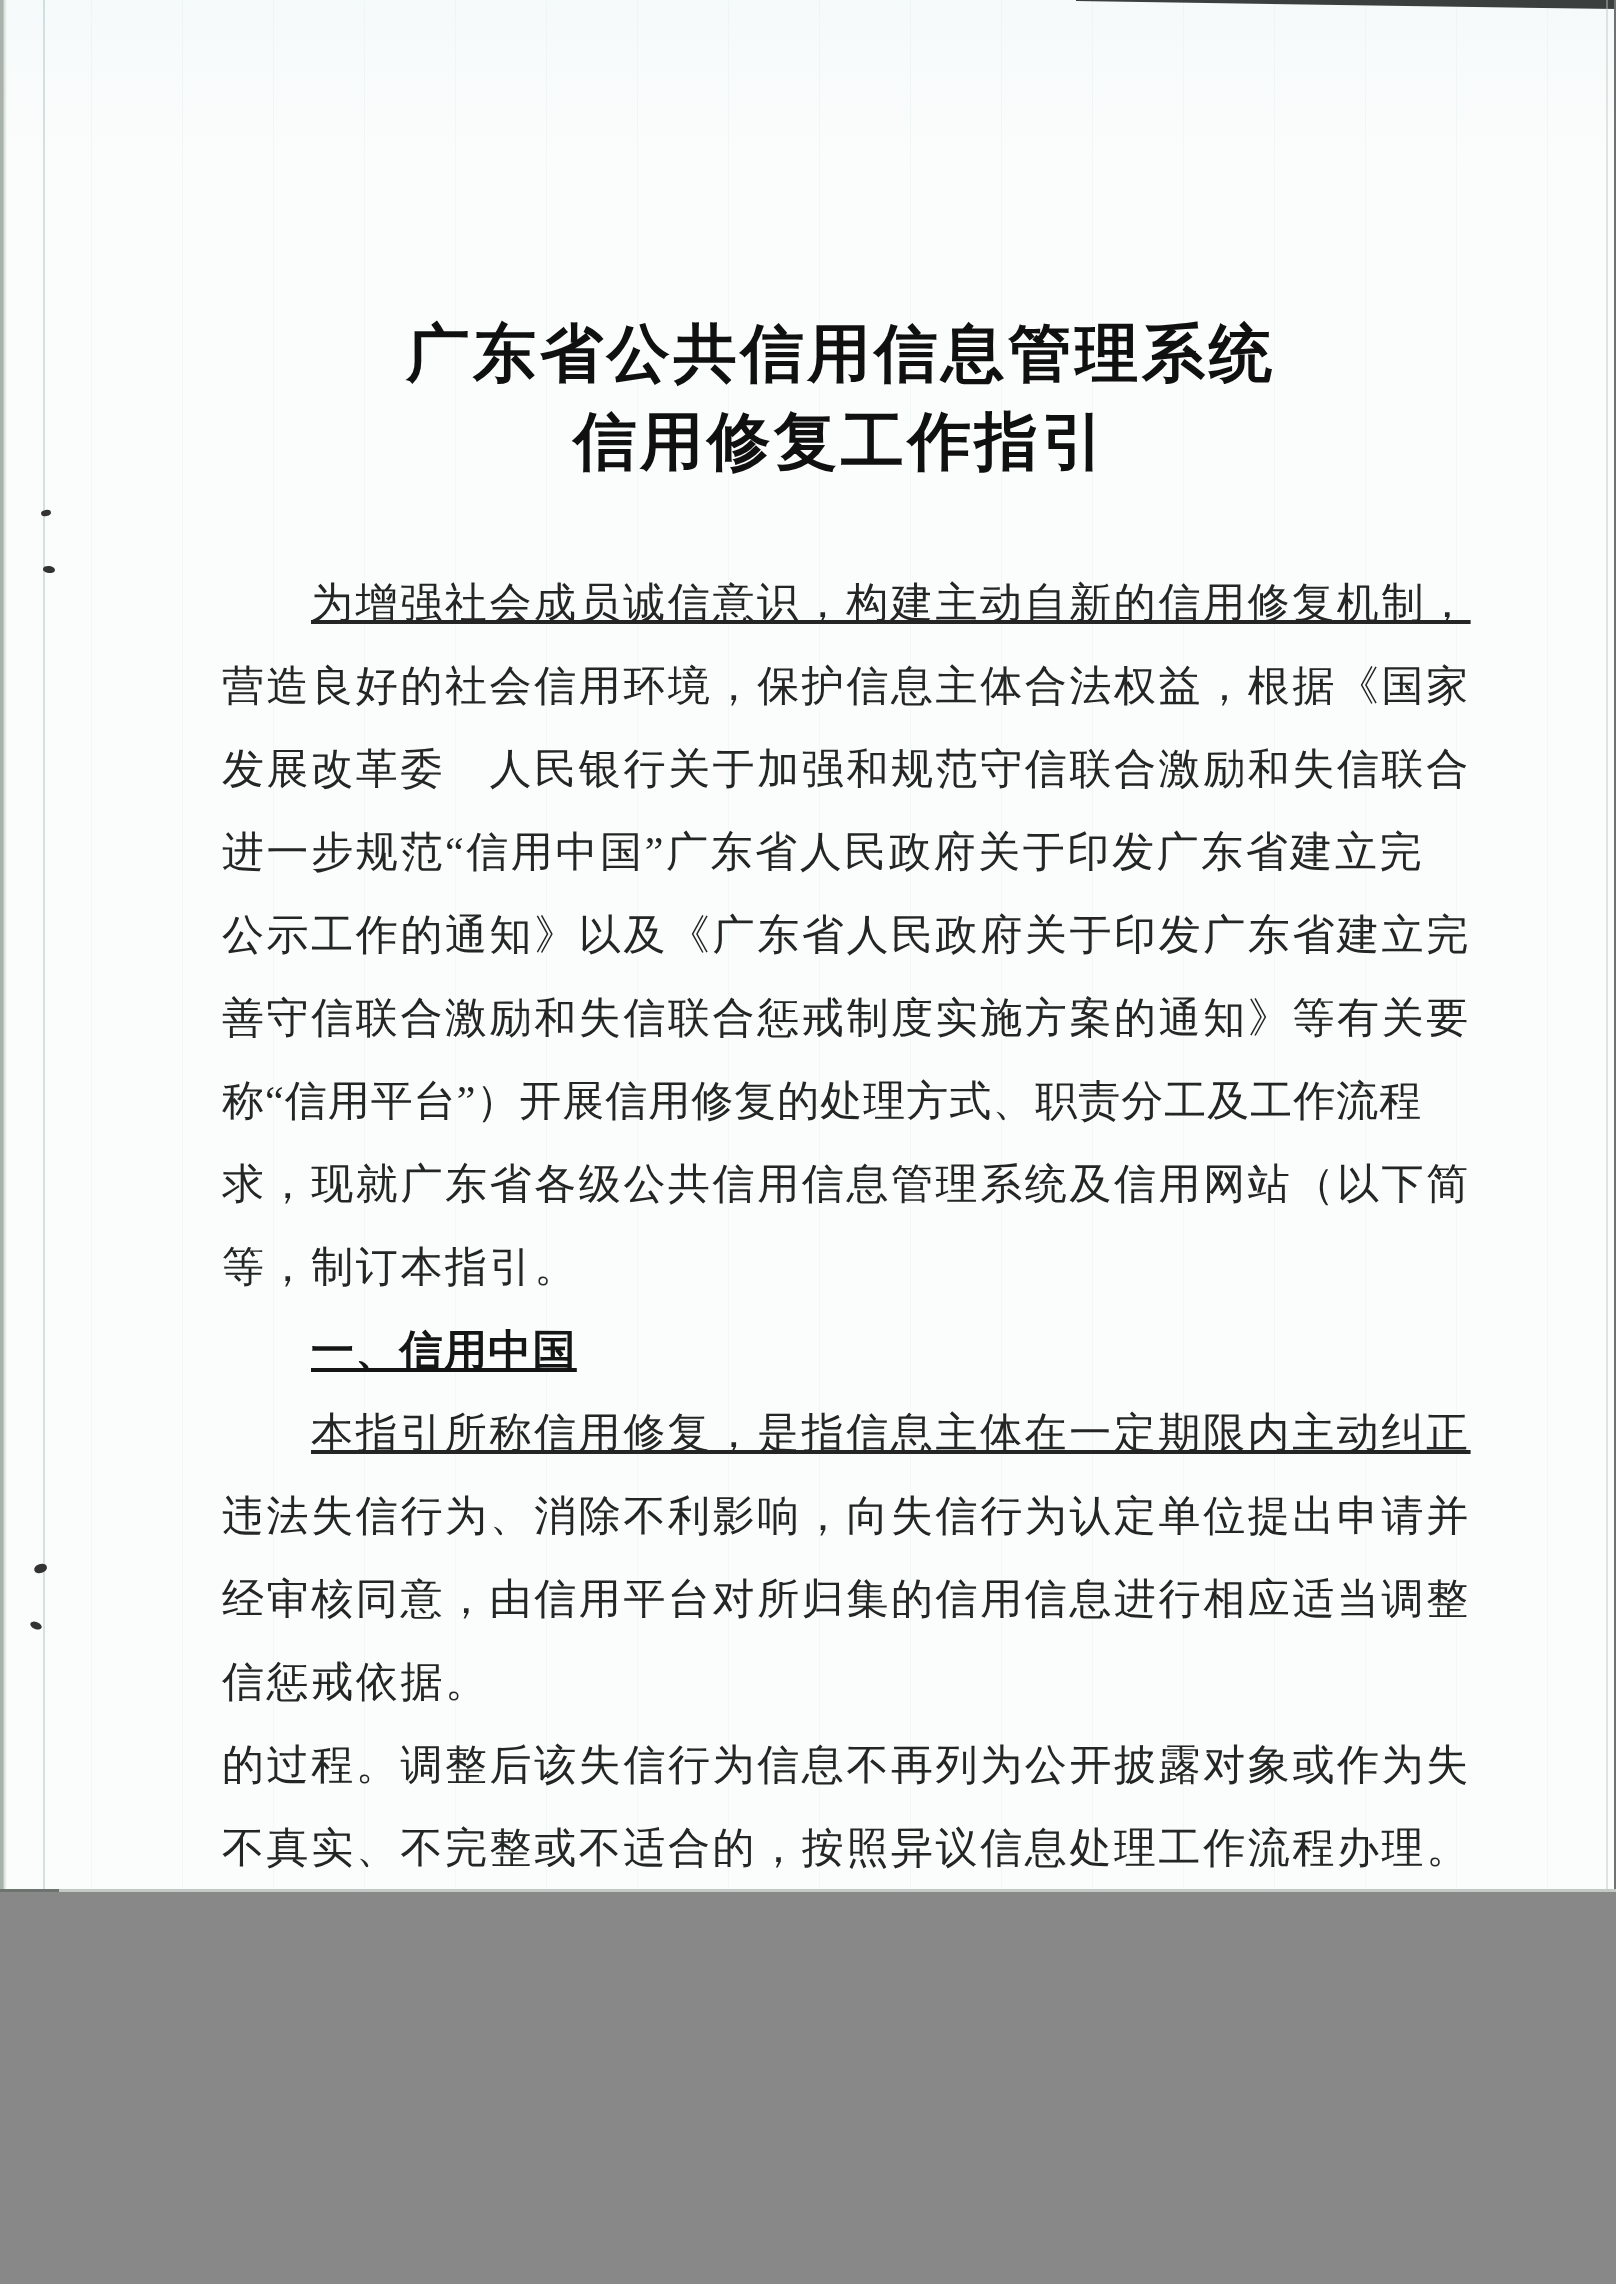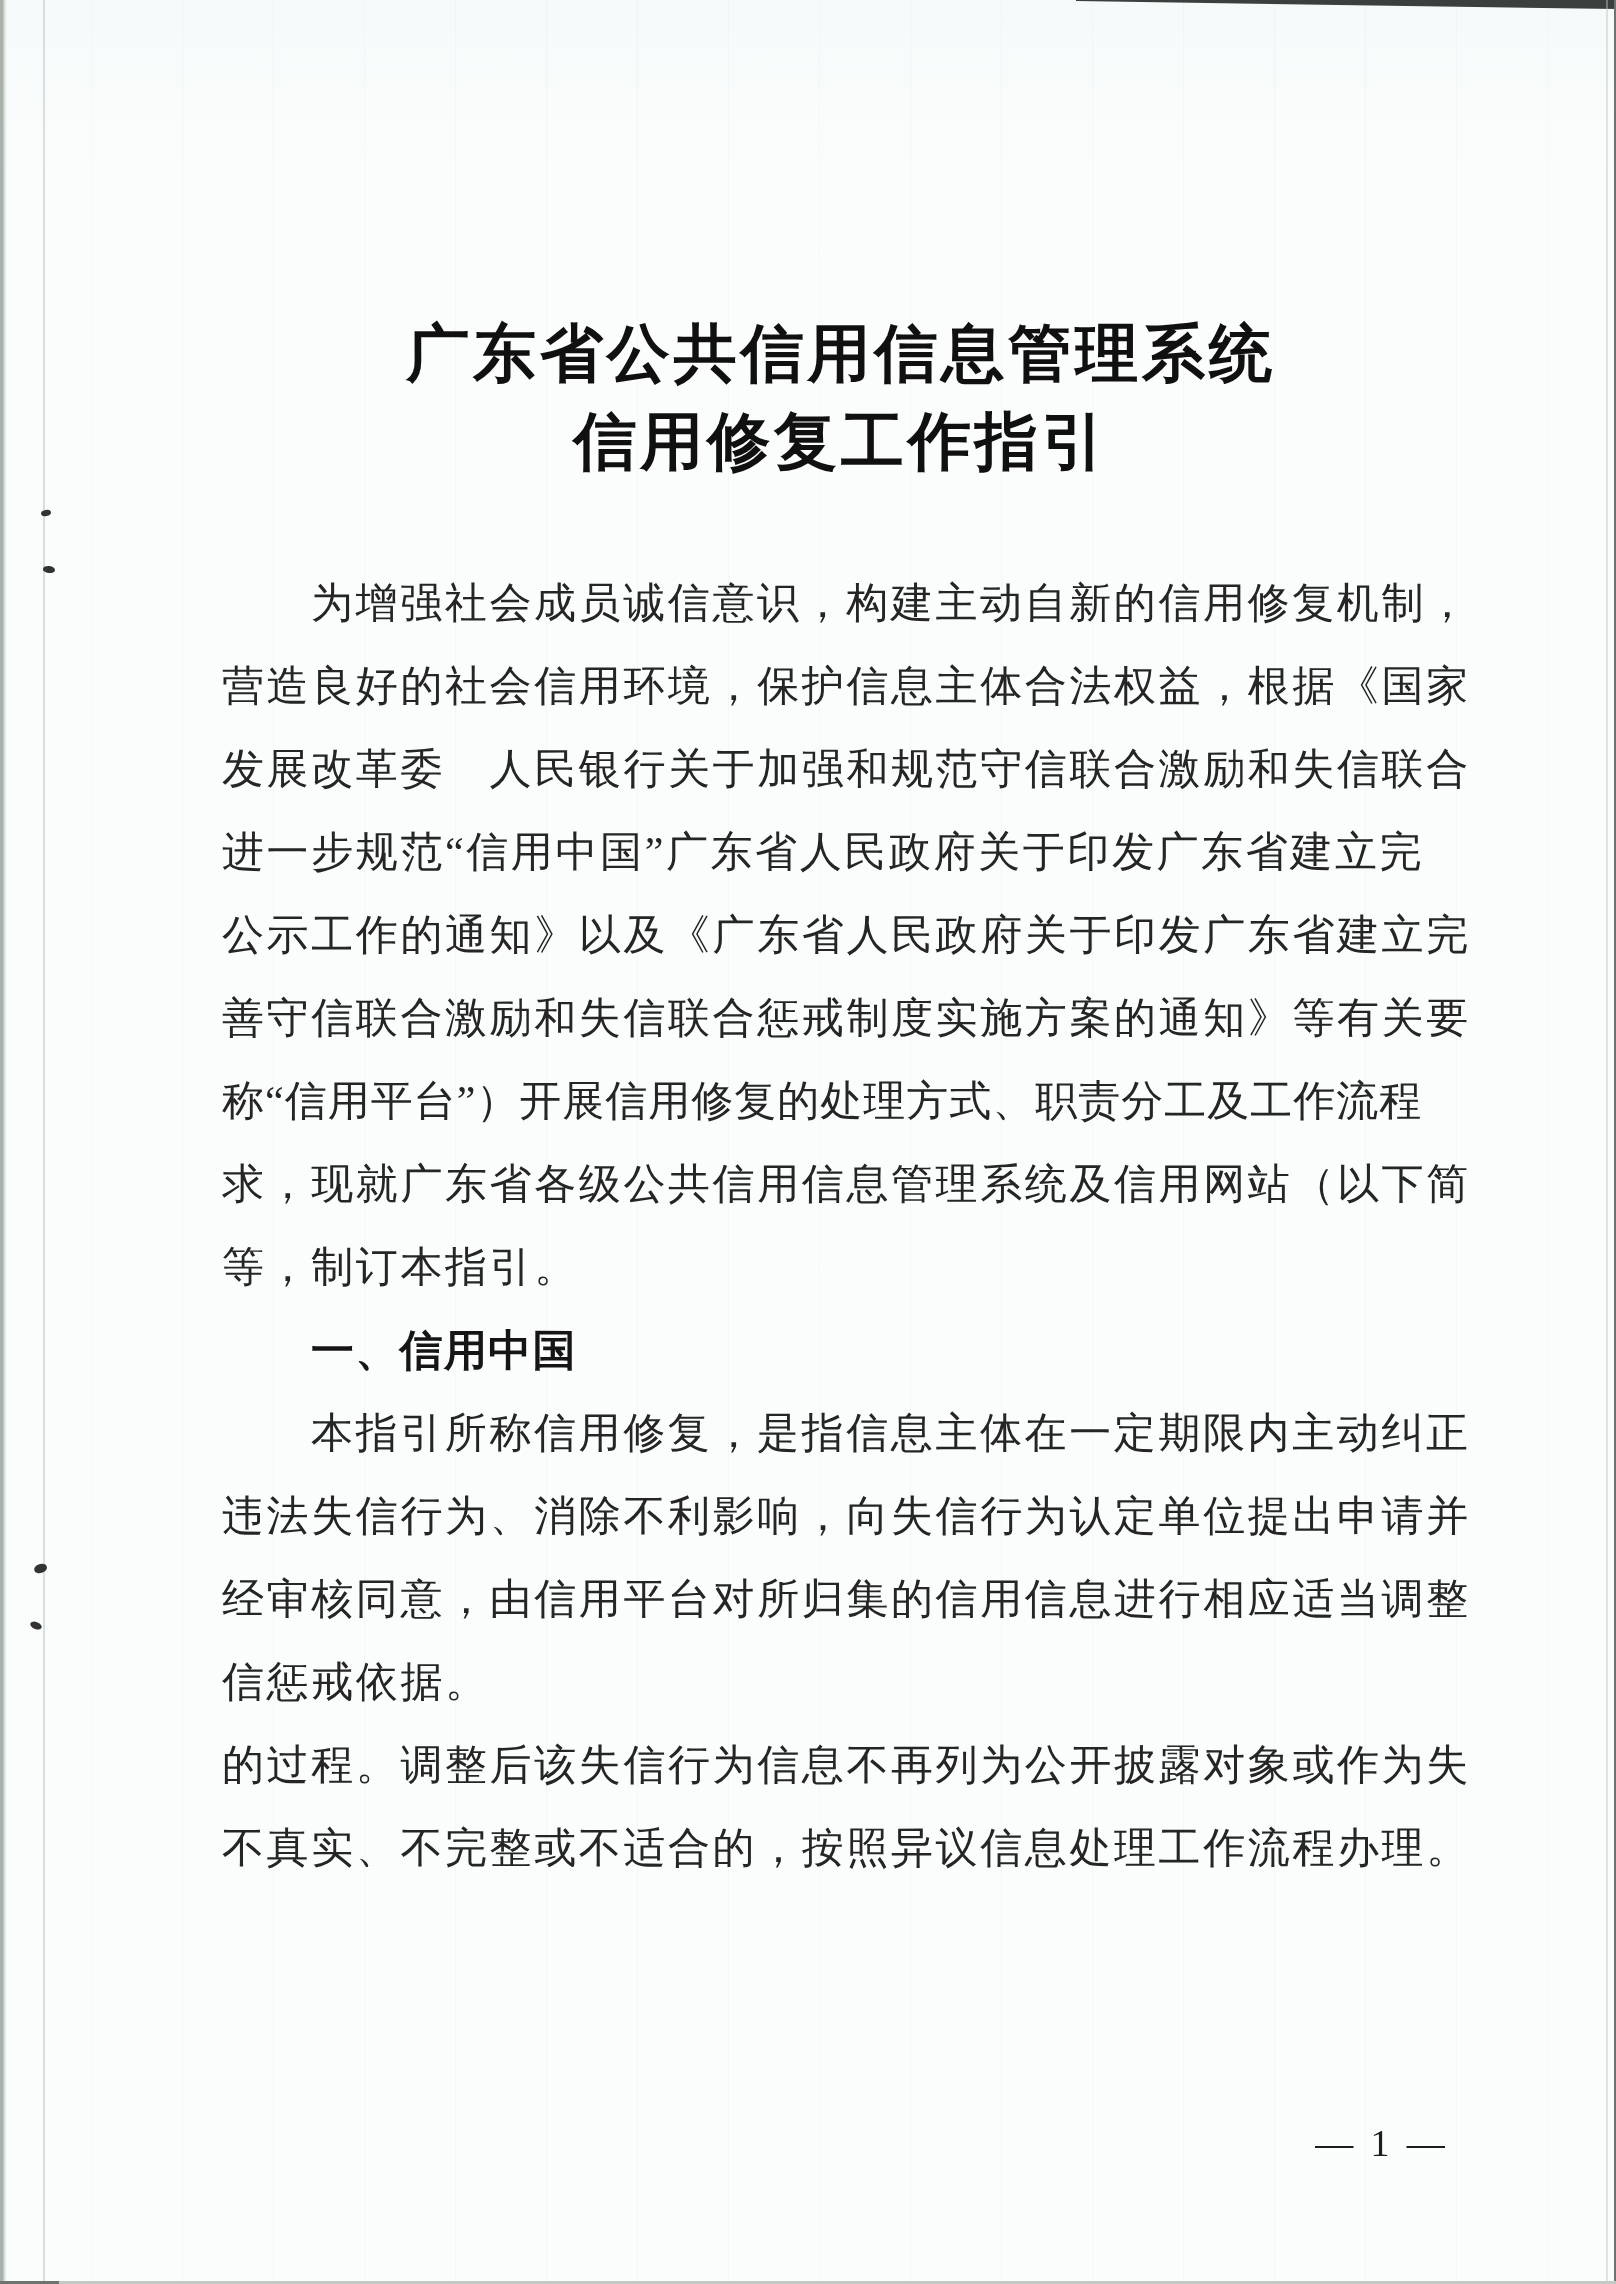--- a/index.html
+++ b/index.html
@@ -3,21 +3,21 @@
 <meta charset="utf-8">
 <style>
   html, body {
     margin: 0;
     padding: 0;
     background: #888;
   }
   .page {
     position: relative;
     width: 1617px;
-    height: 2284px;
+    height: 1892px;
     margin: 0;
     overflow: hidden;
     background-color: #fbfdfc;
     background-image:
       repeating-linear-gradient(90deg, rgba(214,230,234,0.25) 0 1.3px, rgba(214,230,234,0) 1.3px 91px),
       linear-gradient(180deg, rgba(238,246,247,0.45), rgba(251,253,252,0) 169px);
     font-family: "Liberation Serif", "DejaVu Serif", serif;
     color: #262626;
   }
 
@@ -77,21 +77,21 @@
     width: 1245px;
   }
   .bline {
     font-size: 42px;
     line-height: 83px;
     height: 83px;
     letter-spacing: 2.6px;
     white-space: nowrap;
     color: #252525;
   }
-  .bline.indent { padding-left: 89px; }
+  .bline.indent { padding-left: 89px; text-decoration: underline; }
   .bline.tighter { letter-spacing: 1px; }
   .bline.heading {
     font-family: "Liberation Sans", "DejaVu Sans", sans-serif;
     font-weight: bold;
     font-size: 43px;
     letter-spacing: 1.3px;
     color: #151515;
   }
   .page-number {
     position: absolute;

